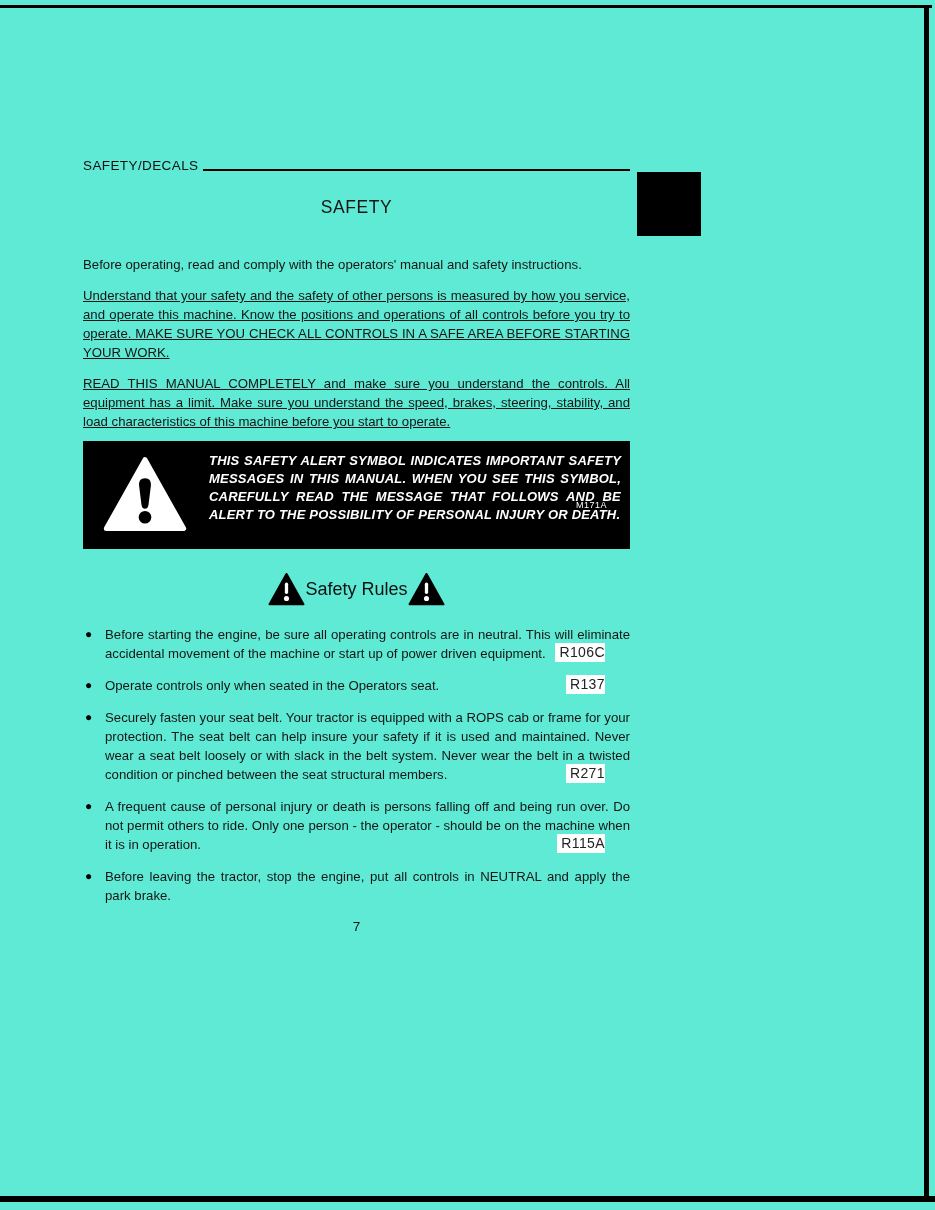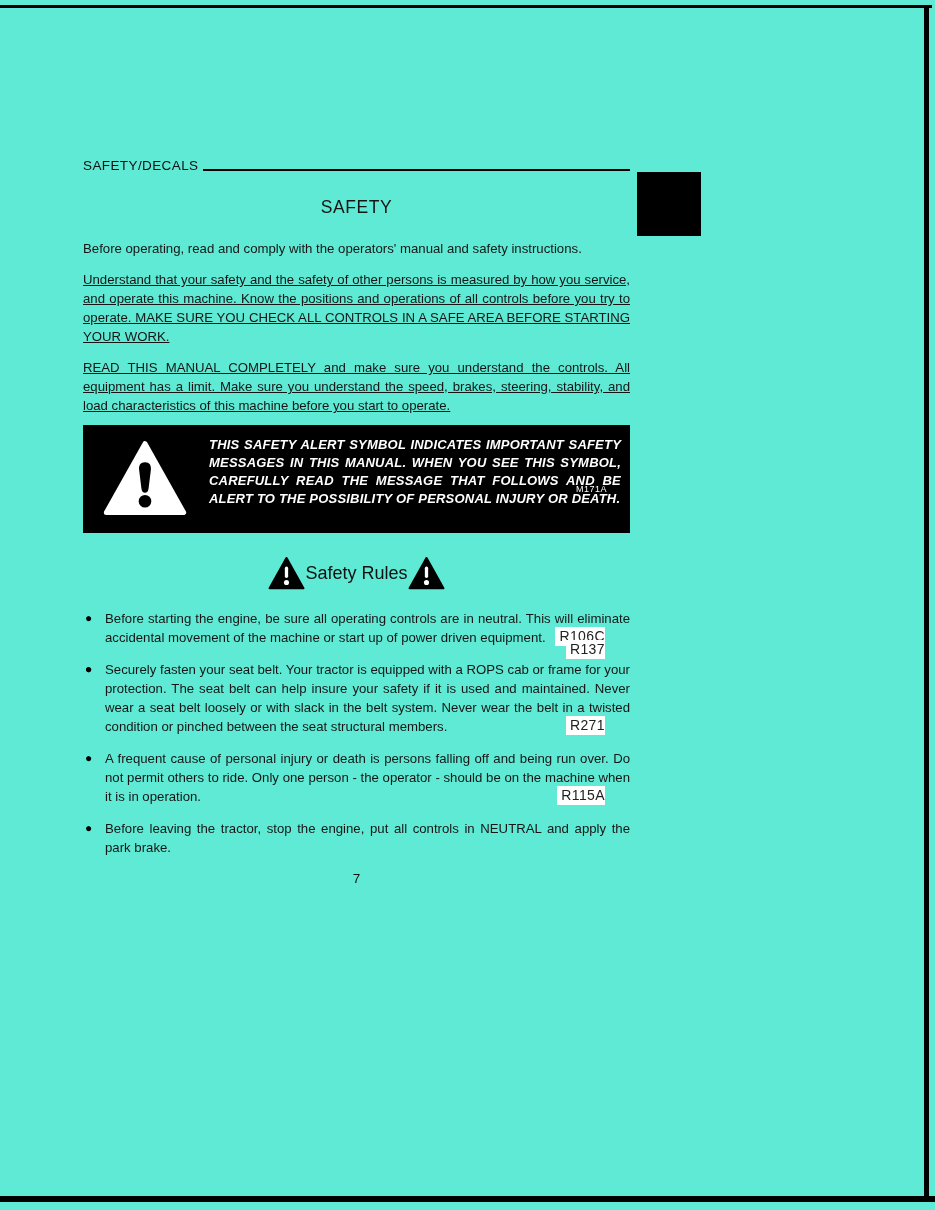--- a/index.html
+++ b/index.html
@@ -43,21 +43,21 @@
     letter-spacing: 0.6px;
     height: 22px;
   }
 
   .para {
     font-size: 13.2px;
     line-height: 19px;
     text-align: justify;
     color: #161616;
   }
-  .para.first { margin-top: 20px; }
+  .para.first { margin-top: 36px; }
   .para + .para { margin-top: 12px; text-decoration: underline; }
 
   .alert-box {
     position: relative;
     margin-top: 10px;
     width: 547px;
     height: 108px;
     background: #000;
   }
   .alert-icon { position: absolute; left: 20px; top: 16px; width: 84px; height: 76px; }
@@ -188,20 +188,21 @@
     </div>
 
     <ul class="rules-list">
       <li>
         <span class="bullet">●</span>
         <span>Before starting the engine, be sure all operating controls are in neutral. This will eliminate accidental movement of the machine or start up of power driven equipment.</span>
         <span class="ref-code">R106C</span>
       </li>
       <li>
         <span class="bullet">●</span>
+        <span>Operate controls only when seated in the Operators seat.</span>
         <span class="ref-code">R137</span>
       </li>
       <li>
         <span class="bullet">●</span>
         <span>Securely fasten your seat belt. Your tractor is equipped with a ROPS cab or frame for your protection. The seat belt can help insure your safety if it is used and maintained. Never wear a seat belt loosely or with slack in the belt system. Never wear the belt in a twisted condition or pinched between the seat structural members.</span>
         <span class="ref-code">R271</span>
       </li>
       <li>
         <span class="bullet">●</span>
         <span>A frequent cause of personal injury or death is persons falling off and being run over. Do not permit others to ride. Only one person - the operator - should be on the machine when it is in operation.</span>

